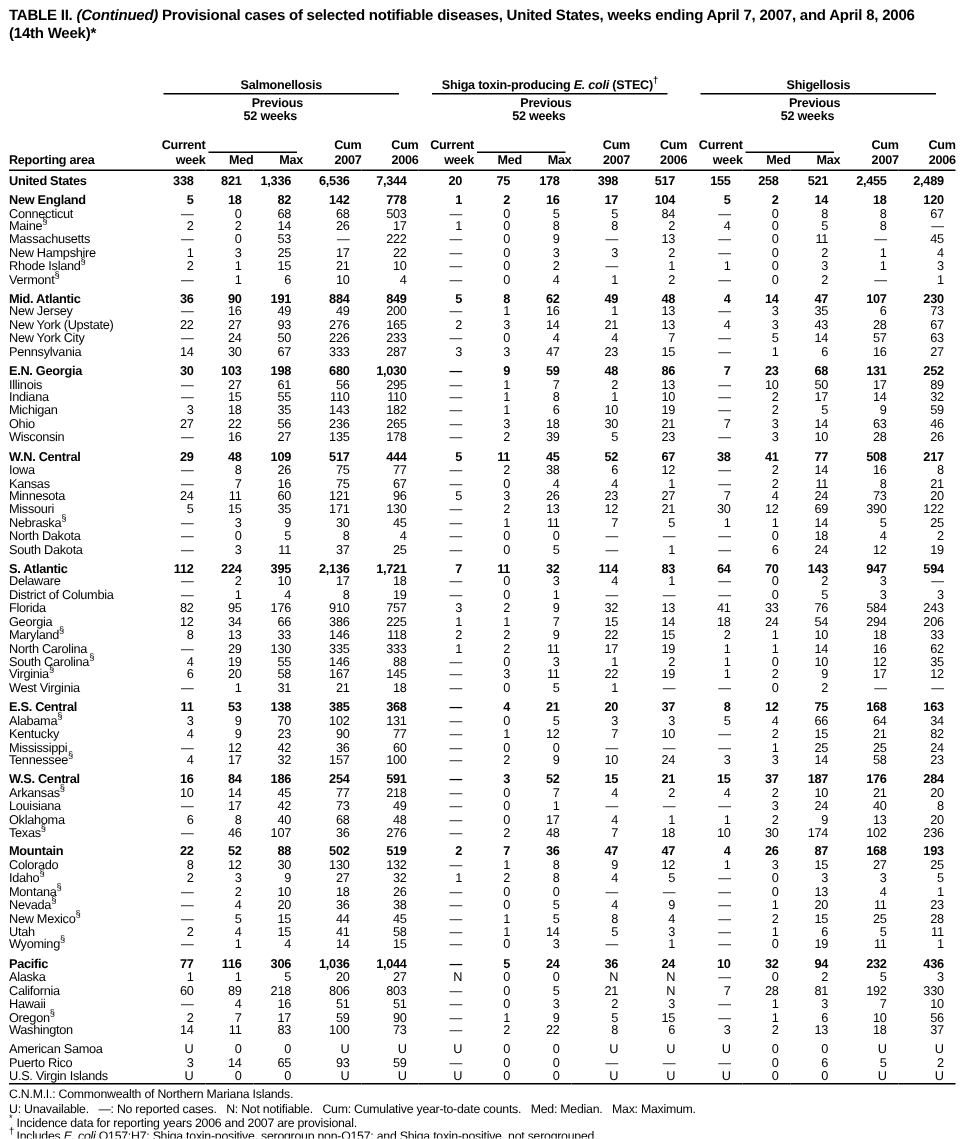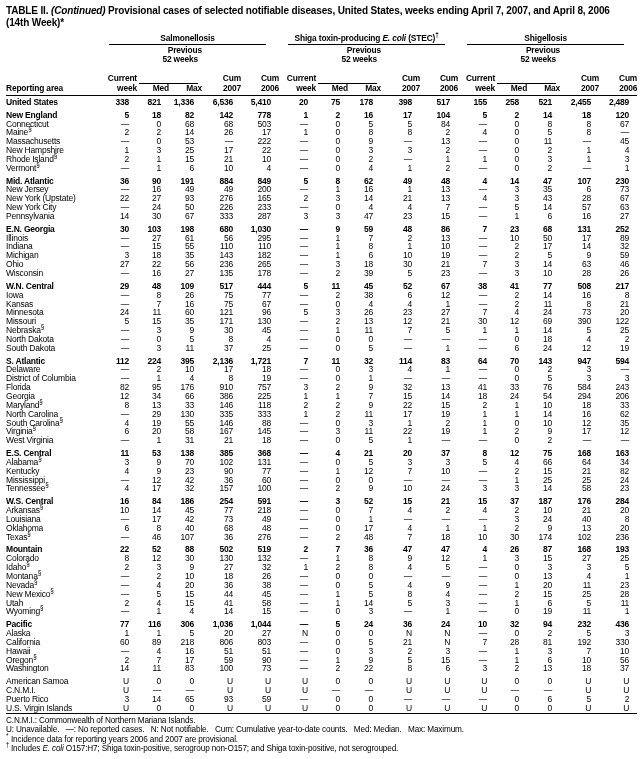--- a/index.html
+++ b/index.html
@@ -3,21 +3,21 @@
 <meta charset="utf-8">
 <style>
   html,body{margin:0;padding:0;background:#fff;}
   body{width:640px;height:759px;overflow:hidden;color:#000;
        font-family:"Liberation Sans","DejaVu Sans",sans-serif;
        -webkit-font-smoothing:antialiased;}
   .page{padding:5px 5px 0 6px;}
   .title{font-size:10px;font-weight:bold;line-height:11.5px;letter-spacing:-0.15px;}
   .i{font-style:italic;}
   sup{font-size:6.3px;vertical-align:super;line-height:0;}
-  table.tbl{border-collapse:collapse;table-layout:fixed;width:629px;margin-top:6px;
+  table.tbl{border-collapse:collapse;table-layout:fixed;width:629px;margin-top:24px;
             border-bottom:1.5px solid #000;}
   .tbl td{padding:0;white-space:nowrap;overflow:visible;}
   thead td{font-size:8.4px;font-weight:bold;line-height:9.2px;vertical-align:bottom;
            letter-spacing:-0.15px;}
   .grp td{padding-bottom:1px;}
   .sp{border-bottom:1px solid #000;text-align:center;padding-bottom:1px;margin:0 13px 0 9px;}
   .sp2{border-bottom:1px solid #000;text-align:right;margin:0 4px 0 2px;padding-bottom:18px;}
   .ctr{text-align:right;}
   .h4 td{border-bottom:1.6px solid #000;padding-bottom:2px;}
   .h4 .area{vertical-align:bottom;}
@@ -127,21 +127,21 @@
         <td class="ctr">2006</td>
       </tr>
     </thead>
     <tbody>
         <tr class="bold first">
           <td class="area">United States</td>
           <td class="num">338</td>
           <td class="num">821</td>
           <td class="num">1,336</td>
           <td class="num">6,536</td>
-          <td class="num">5,410</td>
+          <td class="num">7,344</td>
           <td class="num">20</td>
           <td class="num">75</td>
           <td class="num">178</td>
           <td class="num">398</td>
           <td class="num">517</td>
           <td class="num">155</td>
           <td class="num">258</td>
           <td class="num">521</td>
           <td class="num">2,455</td>
           <td class="num">2,489</td>
@@ -1264,38 +1264,20 @@
           <td class="num">U</td>
           <td class="num">U</td>
           <td class="num">U</td>
           <td class="num">0</td>
           <td class="num">0</td>
           <td class="num">U</td>
           <td class="num">U</td>
           <td class="num">U</td>
           <td class="num">0</td>
           <td class="num">0</td>
-          <td class="num">U</td>
-          <td class="num">U</td>
-        </tr>
-        <tr>
-          <td class="area">C.N.M.I.</td>
-          <td class="num">U</td>
-          <td class="num">—</td>
-          <td class="num">—</td>
-          <td class="num">U</td>
-          <td class="num">U</td>
-          <td class="num">U</td>
-          <td class="num">—</td>
-          <td class="num">—</td>
-          <td class="num">U</td>
-          <td class="num">U</td>
-          <td class="num">U</td>
-          <td class="num">—</td>
-          <td class="num">—</td>
           <td class="num">U</td>
           <td class="num">U</td>
         </tr>
         <tr>
           <td class="area">Puerto Rico</td>
           <td class="num">3</td>
           <td class="num">14</td>
           <td class="num">65</td>
           <td class="num">93</td>
           <td class="num">59</td>

